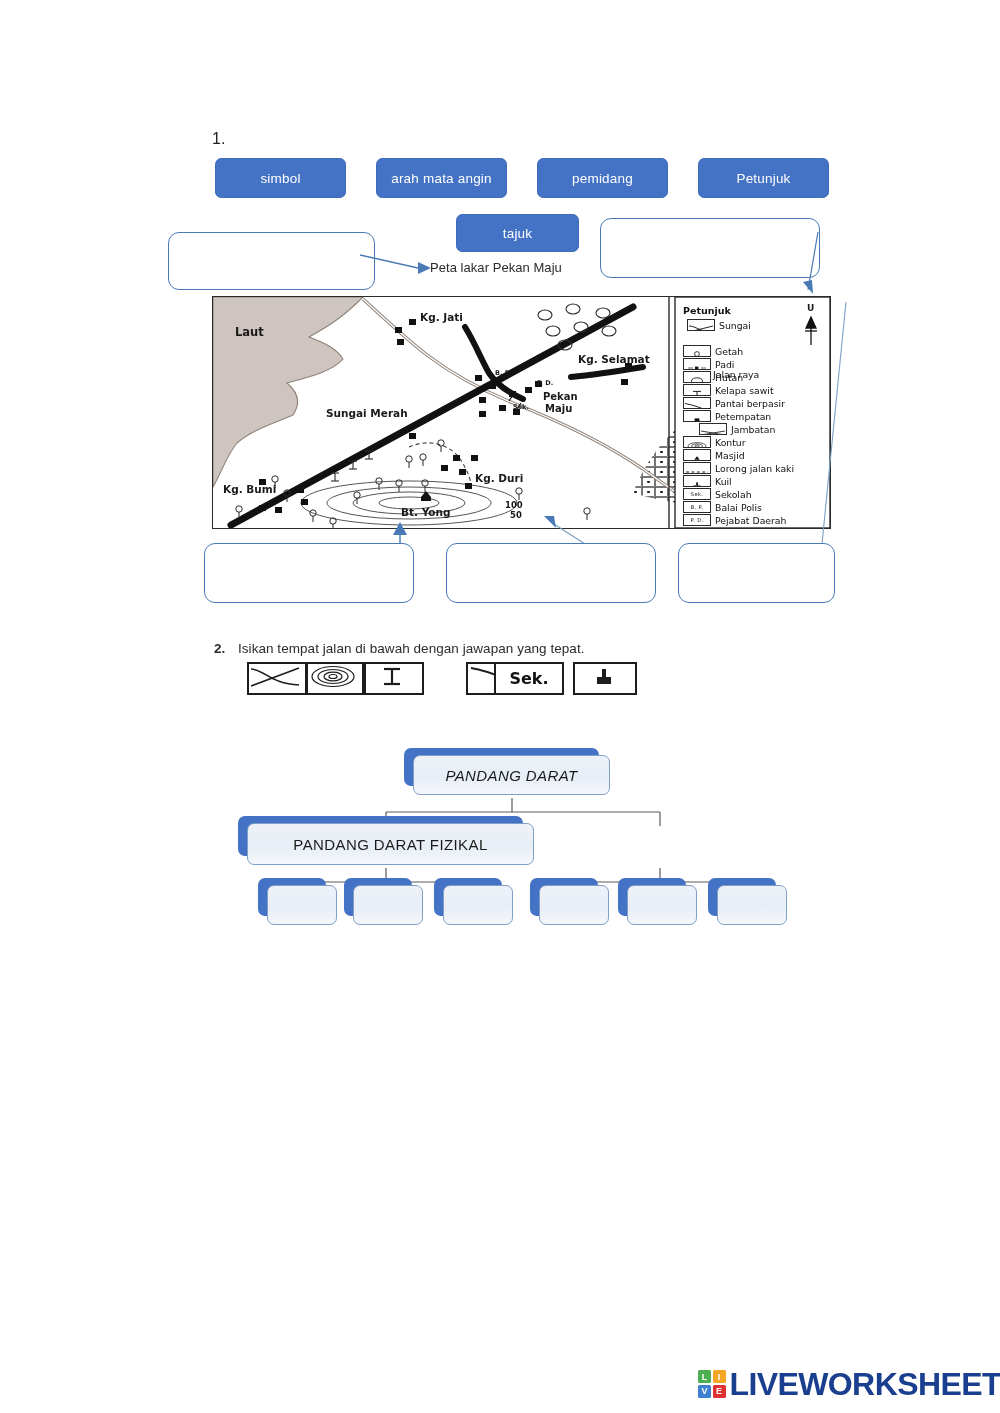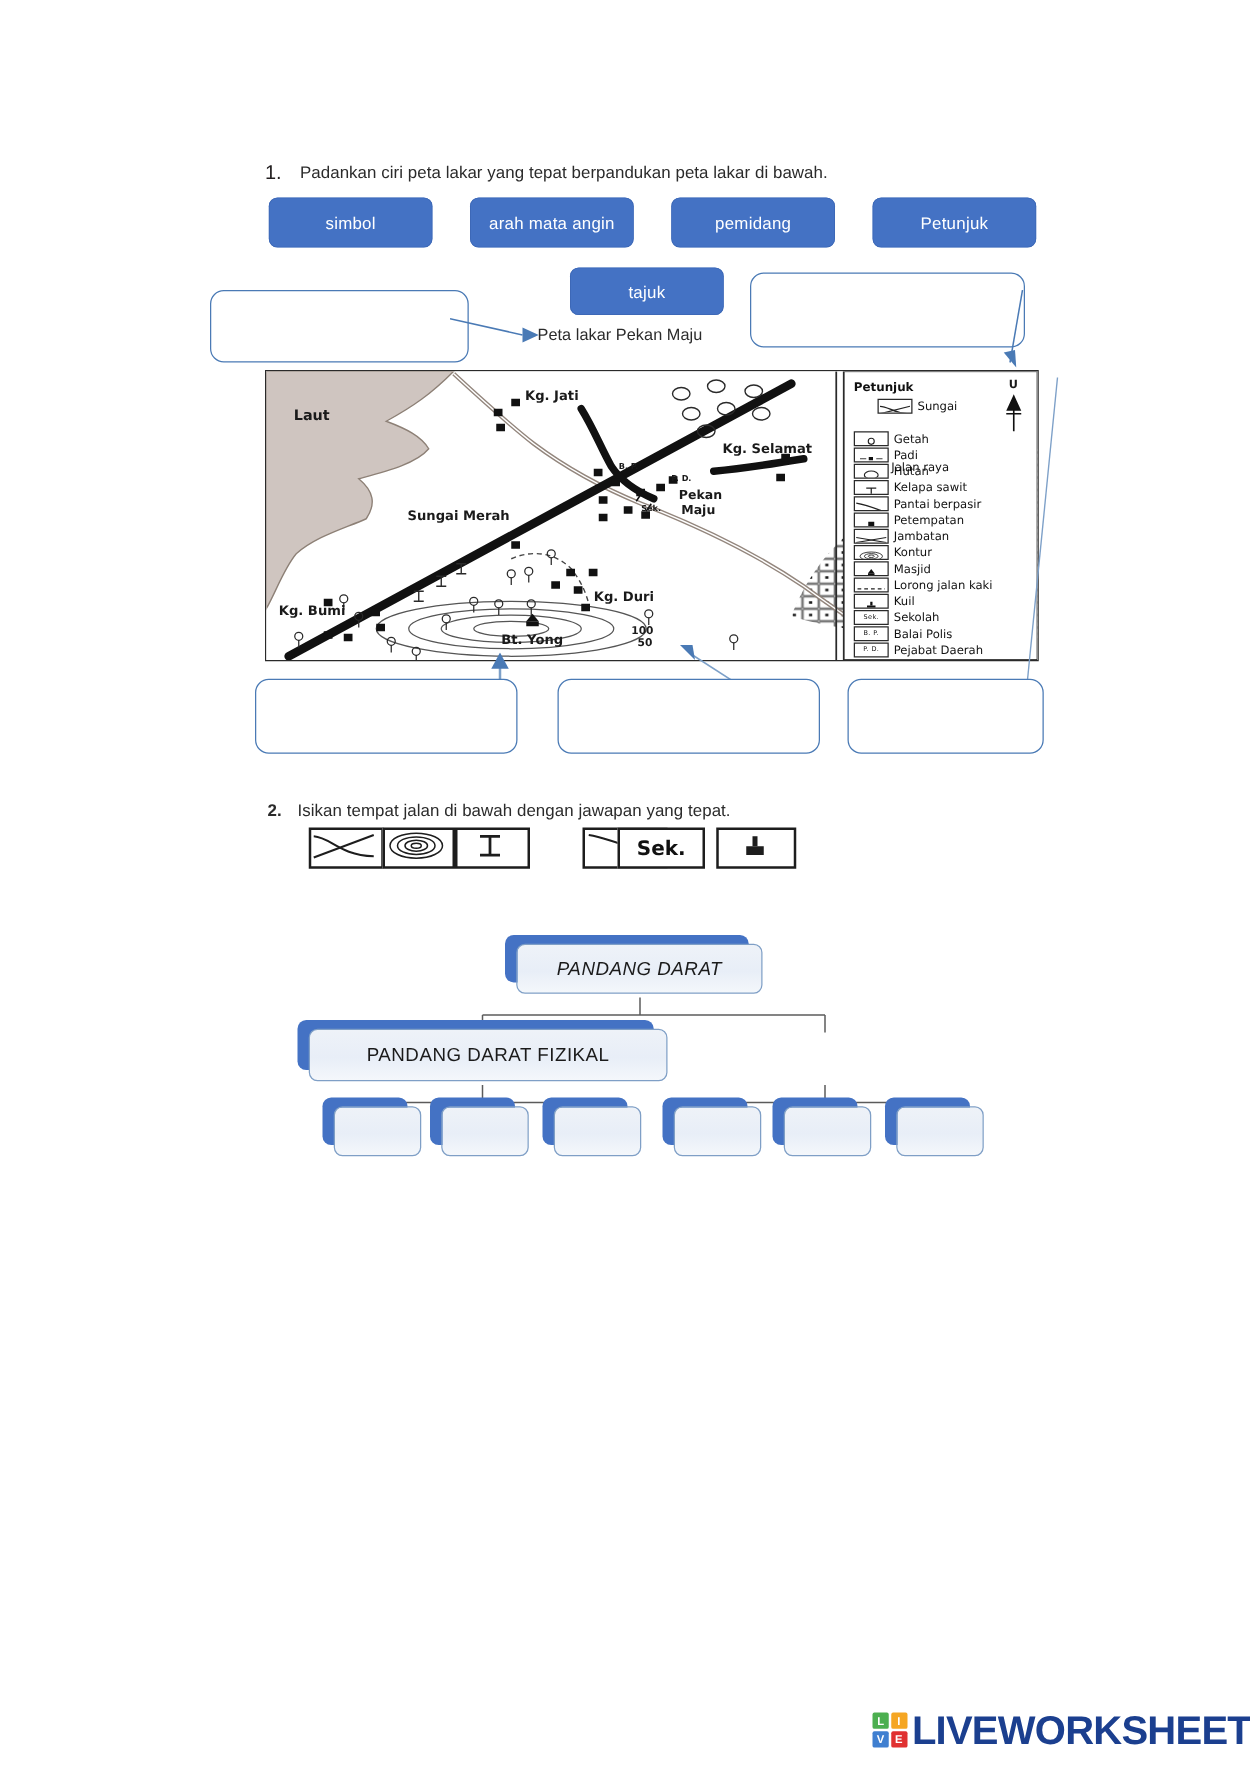--- a/index.html
+++ b/index.html
@@ -102,21 +102,20 @@
     font-family:"Liberation Sans",sans-serif;font-weight:700;
     font-size:32px;letter-spacing:-.6px;color:#1b3f8f;line-height:1;
   }
 </style>
 </head>
 <body>
 
 <div class="sheet">
 
   <div class="abs" style="left:212px;top:130px;">1.</div>
-  <div class="abs qtext" style="left:240px;top:130px;">Padankan ciri peta lakar yang tepat berpandukan peta lakar di bawah.</div>
 
   <div class="abs pill" style="left:215px;top:158px;width:131px;height:40px;">
     <span>simbol</span>
   </div>
   <div class="abs pill" style="left:376px;top:158px;width:131px;height:40px;">
     <span>arah mata angin</span>
   </div>
   <div class="abs pill" style="left:537px;top:158px;width:131px;height:40px;">
     <span>pemidang</span>
   </div>
@@ -334,21 +333,21 @@
     <div class="map-label" style="left:10px;top:186px;font-size:10.5px;">Kg. Bumi</div>
     <div class="map-label" style="left:262px;top:175px;font-size:10.5px;">Kg. Duri</div>
     <div class="map-label" style="left:188px;top:209px;font-size:10.5px;">Bt. Yong</div>
     <div class="map-label" style="left:292px;top:203px;font-size:8.5px;">100</div>
     <div class="map-label" style="left:297px;top:213px;font-size:8.5px;">50</div>
 
     <div class="map-label" style="left:594px;top:6px;font-size:9px;">U</div>
 
     <div class="legend-title" style="left:470px;top:8px;">Petunjuk</div>
 
-    <div class="legend-row" style="left:489px;top:22px;">
+    <div class="legend-row" style="left:474px;top:22px;">
       <span class="legend-sym">
         <svg width="26" height="10" viewBox="0 0 26 10">
             <path d="M1,8 L25,2" stroke="#222" stroke-width="1" fill="none"></path>
             <path d="M1,2 C8,2 12,8 25,8" stroke="#222" stroke-width="1" fill="none"></path>
           </svg>
       </span>
       <span class="legend-txt">Sungai</span>
     </div>
 
     <div class="legend-row" style="left:470px;top:35px;margin-top:36px;">
@@ -412,21 +411,21 @@
 
     <div class="legend-row" style="left:470px;top:113px;">
       <span class="legend-sym">
         <svg width="26" height="10" viewBox="0 0 26 10">
             <rect x="10.6" y="3.4" width="4.8" height="3.4" fill="#111"></rect>
           </svg>
       </span>
       <span class="legend-txt">Petempatan</span>
     </div>
 
-    <div class="legend-row" style="left:460px;top:126px;padding-left:10px;">
+    <div class="legend-row" style="left:476px;top:126px;padding-left:10px;">
       <span class="legend-sym">
         <svg width="26" height="10" viewBox="0 0 26 10">
             <path d="M1,3 L25,7" stroke="#222" stroke-width=".9" fill="none"></path>
             <path d="M1,7 L25,3" stroke="#222" stroke-width=".9" fill="none"></path>
           </svg>
       </span>
       <span class="legend-txt">Jambatan</span>
     </div>
 
     <div class="legend-row" style="left:470px;top:139px;">

